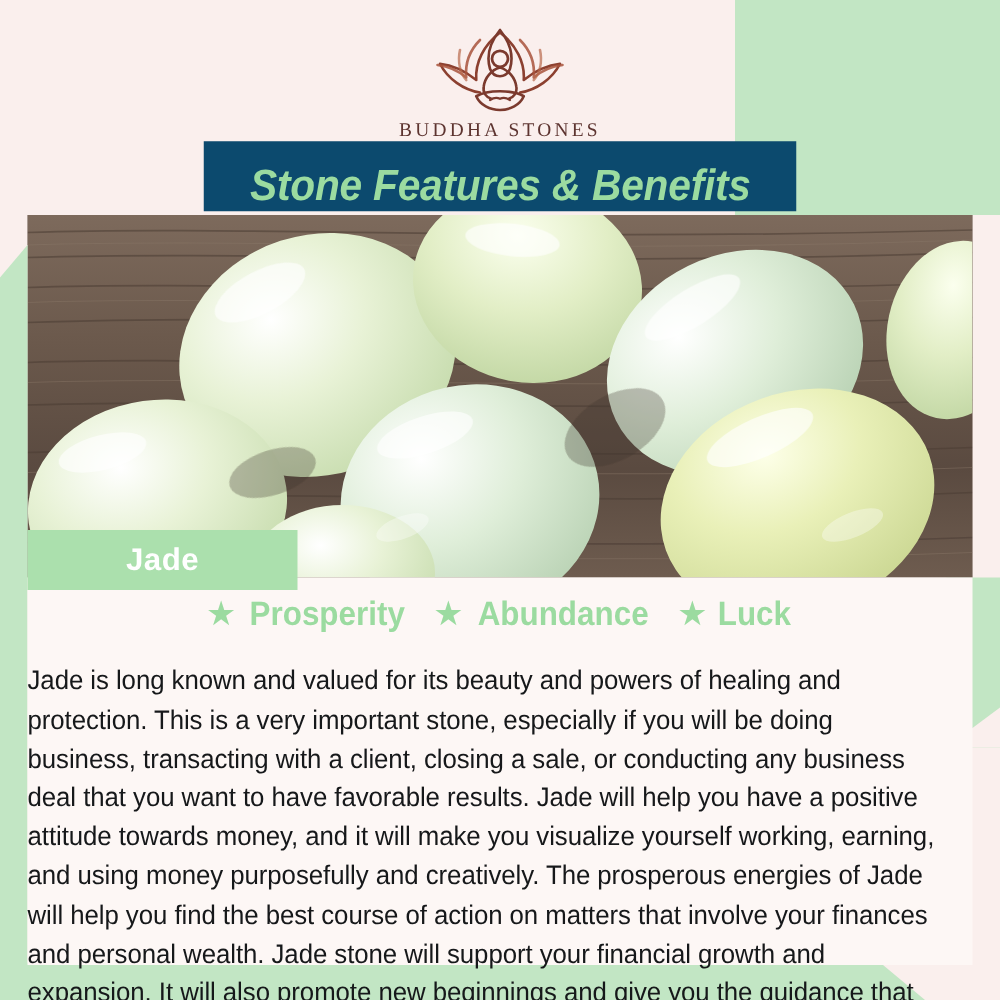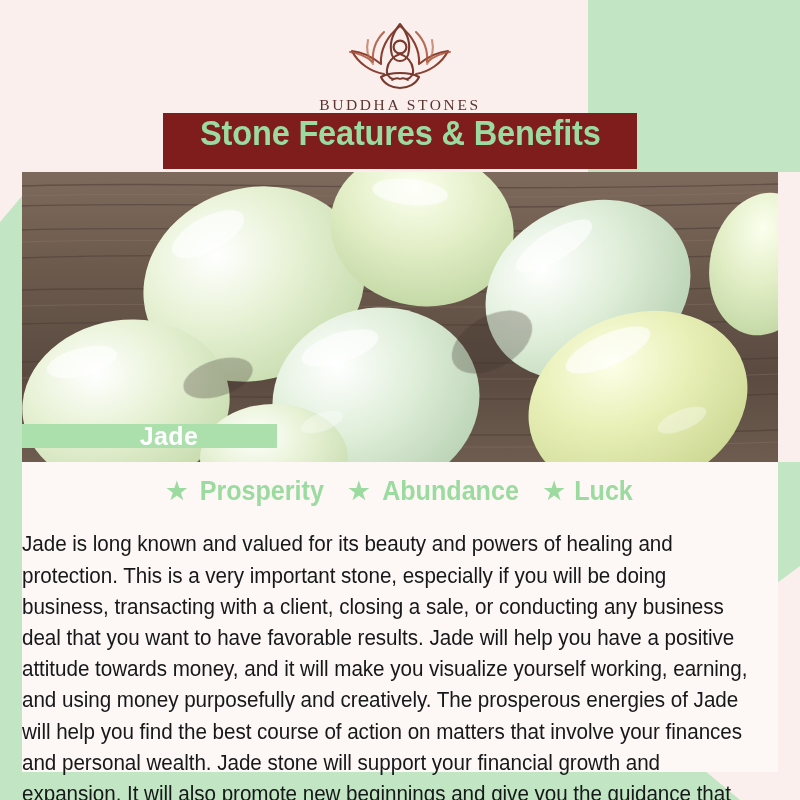--- a/index.html
+++ b/index.html
@@ -123,25 +123,26 @@
     font-weight: 400;
   }
 
   
   #title-banner {
     position: absolute;
     top: 113px;
     left: 163px;
     width: 474px;
     height: 56px;
-    background: #7f1d1d;
+    background: #0c4a6e;
     z-index: 6;
     display: flex;
-    align-items: flex-start;
+    align-items: flex-end;
     justify-content: center;
+    font-style: italic;
   }
   #title-text {
     font-family: "Liberation Sans Narrow", "Liberation Sans", sans-serif;
     font-weight: 700;
     font-size: 35px;
     color: #9bdba0;
     letter-spacing: -0.2px;
     transform: scaleX(0.93);
     white-space: nowrap;
   }
@@ -158,27 +159,26 @@
     background: #6b5a4e;
   }
   #photo svg { display: block; }
 
   
   #jade-bar {
     position: absolute;
     top: 424px;
     left: 22px;
     width: 216px;
-    height: 24px;
+    height: 48px;
     background: #abe0ad;
     z-index: 7;
     display: flex;
     align-items: center;
     justify-content: center;
-    padding-left: 39px;
   }
   #jade-label {
     color: #ffffff;
     font-size: 25px;
     font-weight: 700;
     letter-spacing: 0.4px;
   }
 
   
   #content-panel {

